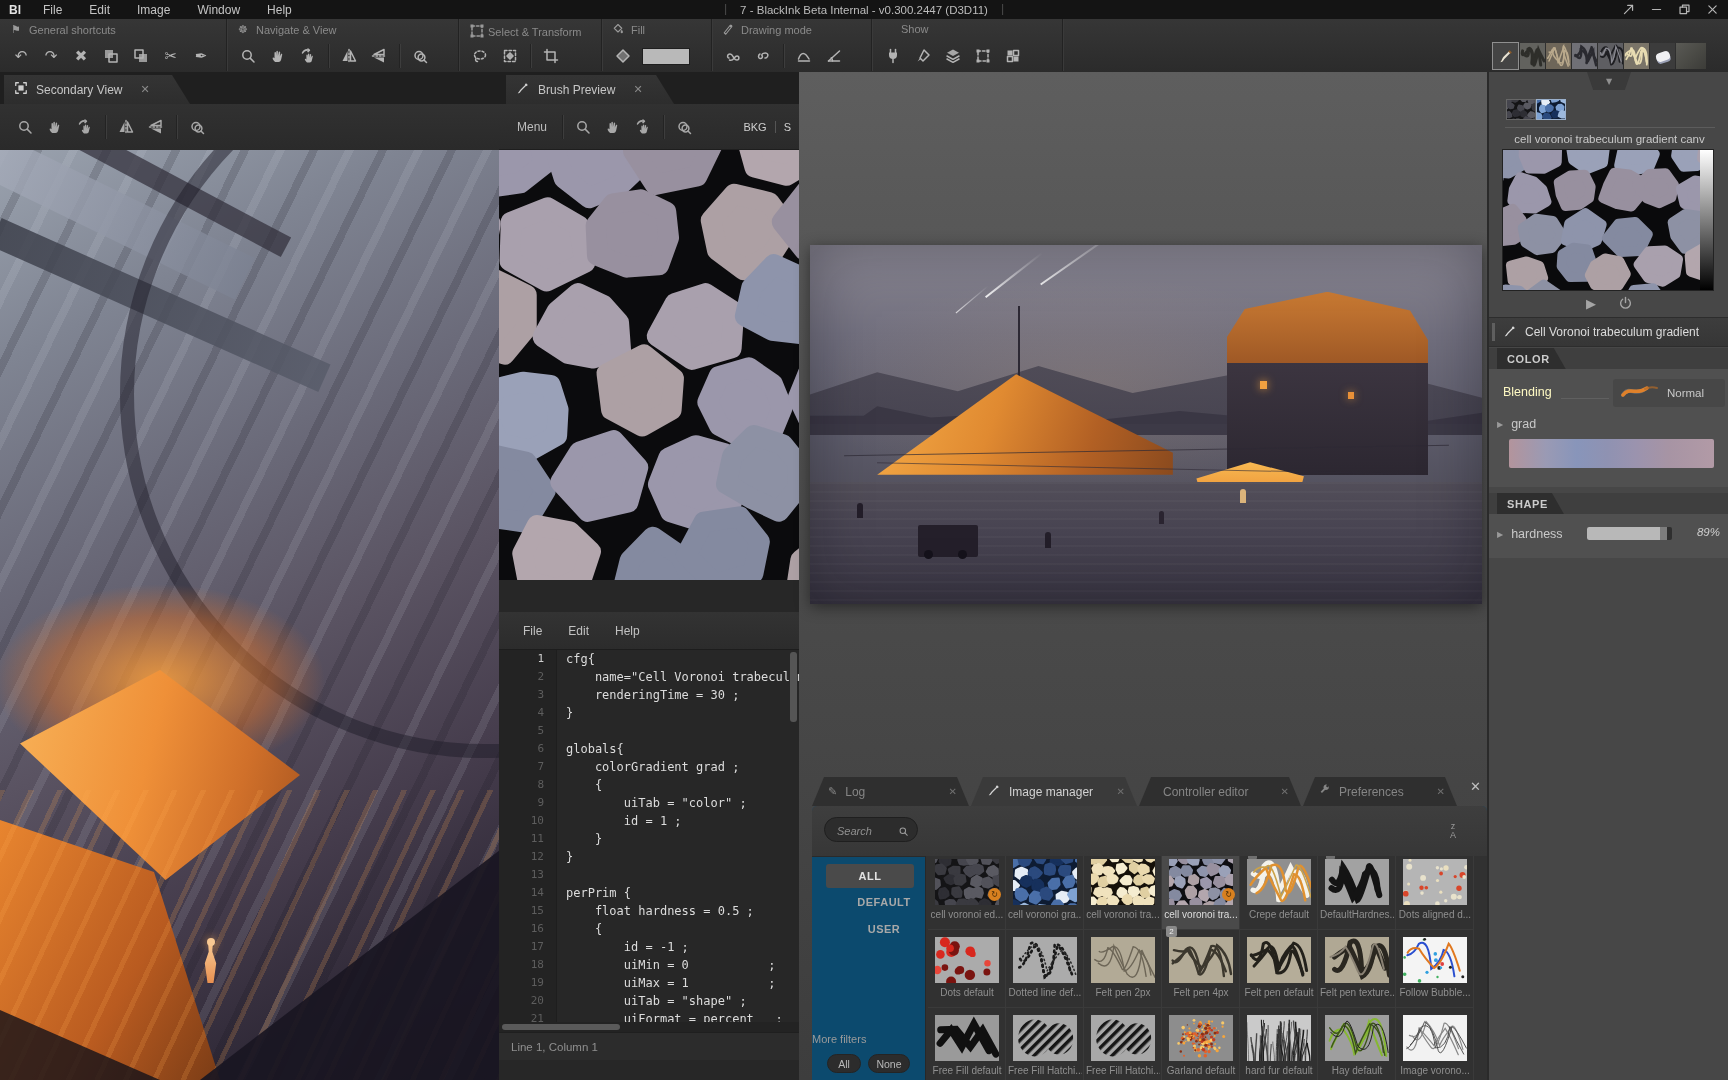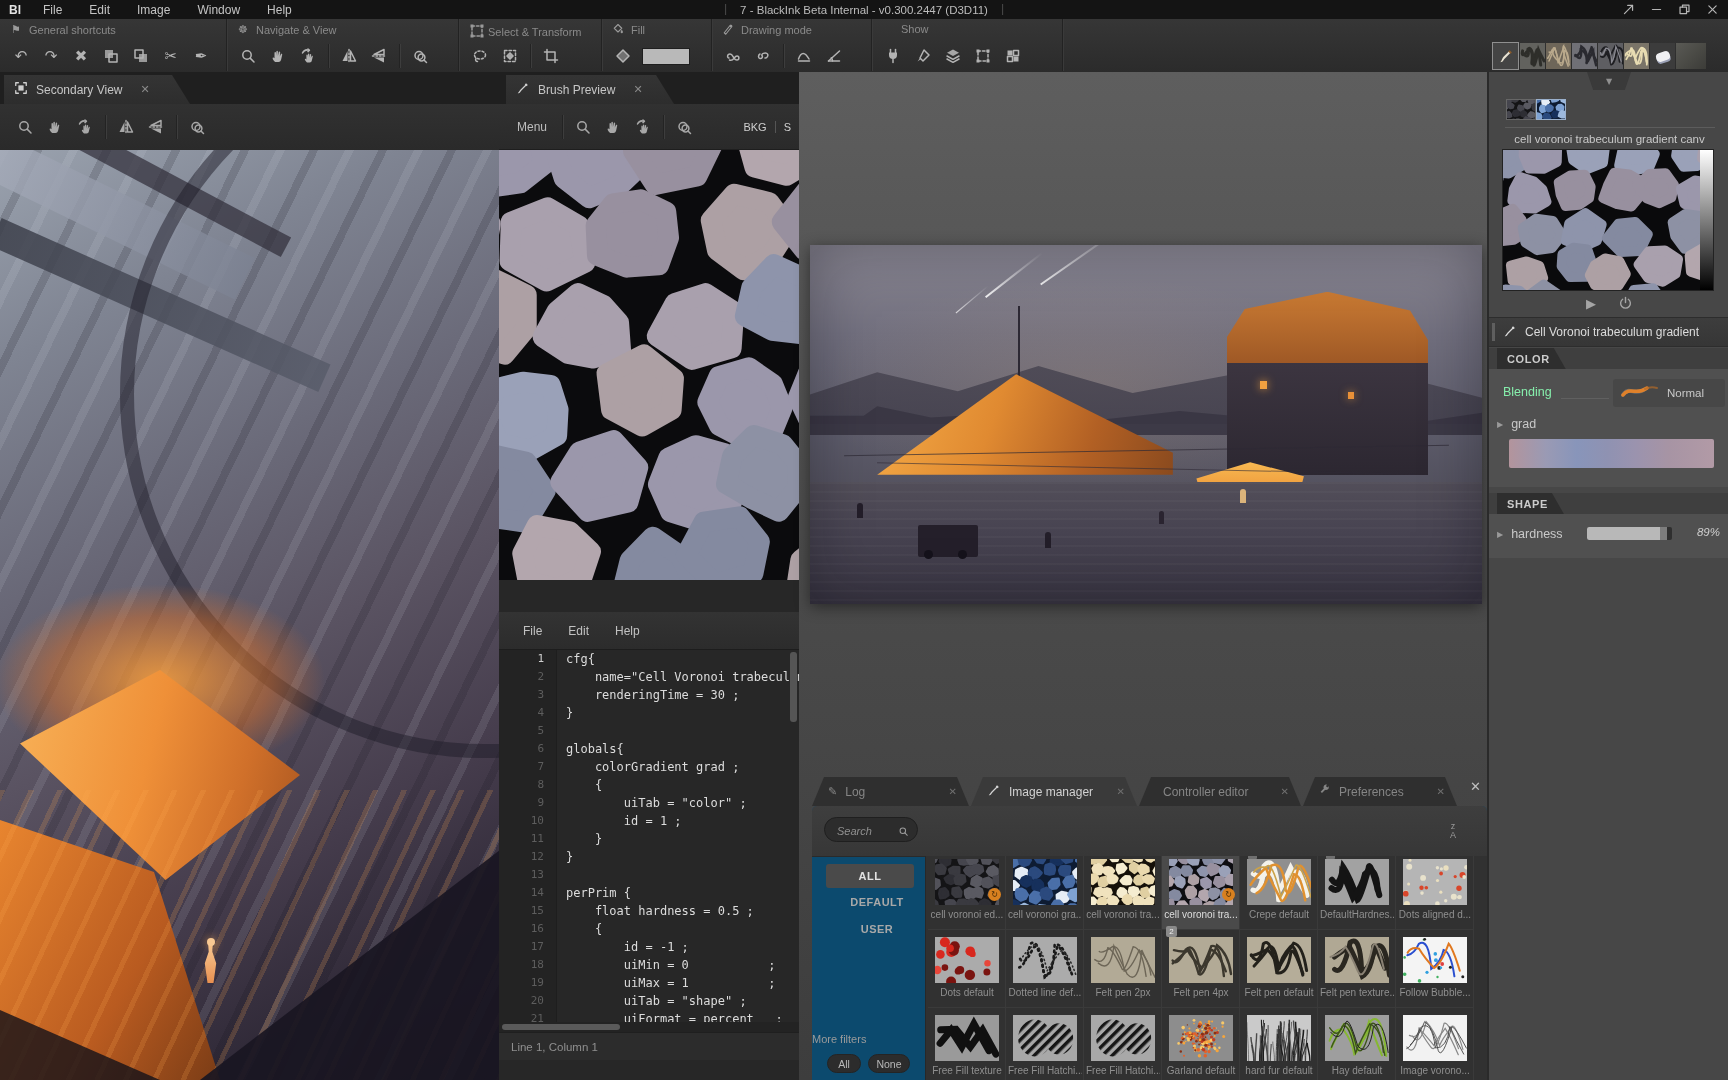--- a/index.html
+++ b/index.html
@@ -102,21 +102,21 @@
     border-radius:13px;box-sizing:border-box;}
   #search-input{position:absolute;left:10px;top:1px;width:60px;height:21px;background:transparent;border:none;outline:none;
     color:#cfcfcf;font-size:11px;font-style:italic;font-family:"Liberation Sans",sans-serif;}
   #search-input::placeholder{color:#909090;}
   #search-mag{position:absolute;right:8px;top:5px;color:#9a9a9a;}
   #sort-btn{position:absolute;right:24px;top:14px;width:20px;height:22px;color:#9a9a9a;font-size:9px;line-height:9px;
     display:flex;flex-direction:column;align-items:center;justify-content:center;}
   #bp-left{position:absolute;left:0;top:50px;width:114px;height:224px;border-right:1px solid #282828;box-sizing:border-box;}
   #flt-all{position:absolute;left:14px;top:8px;width:88px;height:24px;background:#4a4a4a;border-radius:3px;
     display:flex;align-items:center;justify-content:center;color:#e2e2e2;font-size:11px;font-weight:bold;letter-spacing:.5px;}
-  .flt-plain{position:absolute;left:8px;width:114px;text-align:center;color:#a8a8a8;font-size:11px;font-weight:bold;letter-spacing:.5px;}
+  .flt-plain{position:absolute;left:15px;width:114px;text-align:center;color:#a8a8a8;font-size:11px;font-weight:bold;letter-spacing:.5px;}
   #more-filters{position:absolute;left:0;top:177px;width:114px;text-align:left;color:#9a9a9a;font-size:11px;font-weight:normal;}
   .pill{position:absolute;top:198px;height:19px;border-radius:10px;background:#2c2c2c;border:1px solid #242424;
     display:flex;align-items:center;justify-content:center;color:#b8b8b8;font-size:10.5px;box-sizing:border-box;}
   #brush-grid{position:absolute;left:114px;top:50px;width:561px;height:224px;overflow:hidden;background:#313131;}
   .bcell{position:absolute;width:78px;height:78px;border-right:1px solid #3a3a3a;border-bottom:1px solid #3a3a3a;box-sizing:border-box;}
   .bcell.sel{background:#4a4a4a;}
   .bthumb{position:absolute;left:7px;top:7px;width:64px;height:46px;overflow:hidden;background:#888;}
   .bthumb svg{display:block;}
   .bname{position:absolute;left:2px;top:57px;width:74px;text-align:center;color:#8f8f8f;font-size:10px;
     white-space:nowrap;overflow:hidden;}
@@ -140,21 +140,21 @@
   #transport{position:absolute;left:0;top:224px;width:241px;display:flex;justify-content:center;gap:22px;color:#a5a5a5;font-size:13px;}
   #brush-header{position:absolute;left:0;top:245px;width:241px;height:28px;background:linear-gradient(180deg,#3d3d3d,#363636);
     border-top:1px solid #2d2d2d;border-bottom:1px solid #2d2d2d;display:flex;align-items:center;gap:8px;color:#dcdcdc;font-size:12px;}
   #brush-header .hbar{width:3px;height:18px;background:#5f5f5f;margin-left:3px;}
   .sec-tabrow{position:absolute;left:0;width:241px;height:21px;background:#3f3f3f;}
   .sec-tab{position:absolute;left:8px;top:0;height:21px;padding:0 16px 0 10px;background:#2e2e2e;
     clip-path:polygon(0 0,calc(100% - 12px) 0,100% 100%,0 100%);color:#cccccc;font-size:11px;font-weight:bold;
     letter-spacing:.6px;display:flex;align-items:center;}
   .sec-body{position:absolute;left:0;width:241px;background:#505050;}
   #blend-row{position:absolute;left:0;top:10px;width:241px;height:28px;}
-  #blend-label{position:absolute;left:14px;top:6px;color:#86efac;font-size:12.5px;}
+  #blend-label{position:absolute;left:14px;top:6px;color:#fef9c3;font-size:12.5px;}
   #blend-leader{position:absolute;left:72px;top:19px;width:48px;height:1px;background:#606060;}
   #blend-box{position:absolute;right:5px;top:0;width:112px;height:28px;background:#474747;border-radius:3px;
     display:flex;align-items:center;gap:8px;padding-left:8px;box-sizing:border-box;}
   #blend-value{color:#c9c9c9;font-size:11.5px;}
   .exp-row{position:absolute;display:flex;align-items:center;gap:8px;color:#c9c9c9;font-size:12.5px;}
   .exp-arrow{color:#9a9a9a;font-size:8px;}
   #grad-bar{position:absolute;left:20px;top:121px;width:205px;height:29px;border-radius:2px;
     background:linear-gradient(90deg,#b3949c 0%,#9a9ab4 18%,#8895ba 33%,#8f92b2 48%,#9b93ae 62%,#a794a4 78%,#b29aa6 100%);}
   #hard-slider{position:absolute;left:98px;top:4px;width:85px;height:13px;background:#2f2f2f;border-radius:2px;}
   #hard-fill{position:absolute;left:0;top:0;width:89%;height:13px;background:#b8b8b8;border-radius:2px 0 0 2px;}
@@ -1169,21 +1169,21 @@
             <div class="bname">Follow Bubble...</div>
           </div>
           <div class="bcell" style="left: 2px; top: 152px;">
             <div class="bthumb">
               <svg width="64" height="46" viewBox="0 0 64 46">
                 <rect x="0" y="0" width="64" height="46" fill="#9a9a9a"></rect>
                 <path d="M5.7,14.8 L21.0,14.4 L35.4,31.7 L47.6,14.9 L60.9,39.1" fill="none" stroke="#101010" stroke-width="7" stroke-linecap="round"></path>
                 <path d="M5.1,28.4 L16.1,15.0 L26.8,31.7 L38.9,8.9 L54.0,35.7" fill="none" stroke="#101010" stroke-width="7" stroke-linecap="round"></path>
               </svg>
             </div>
-            <div class="bname">Free Fill texture</div>
+            <div class="bname">Free Fill default</div>
           </div>
           <div class="bcell" style="left: 80px; top: 152px;">
             <div class="bthumb">
               <svg width="64" height="46" viewBox="0 0 64 46">
                 <rect x="0" y="0" width="64" height="46" fill="#a8a8a8"></rect>
                 <defs>
                   <pattern id="hp295" width="7" height="7" patternUnits="userSpaceOnUse" patternTransform="rotate(45)">
                     <rect x="0" y="0" width="7" height="7" fill="#a8a8a8"></rect>
                     <rect x="0" y="0" width="3.5" height="7" fill="#161616"></rect>
                   </pattern>

